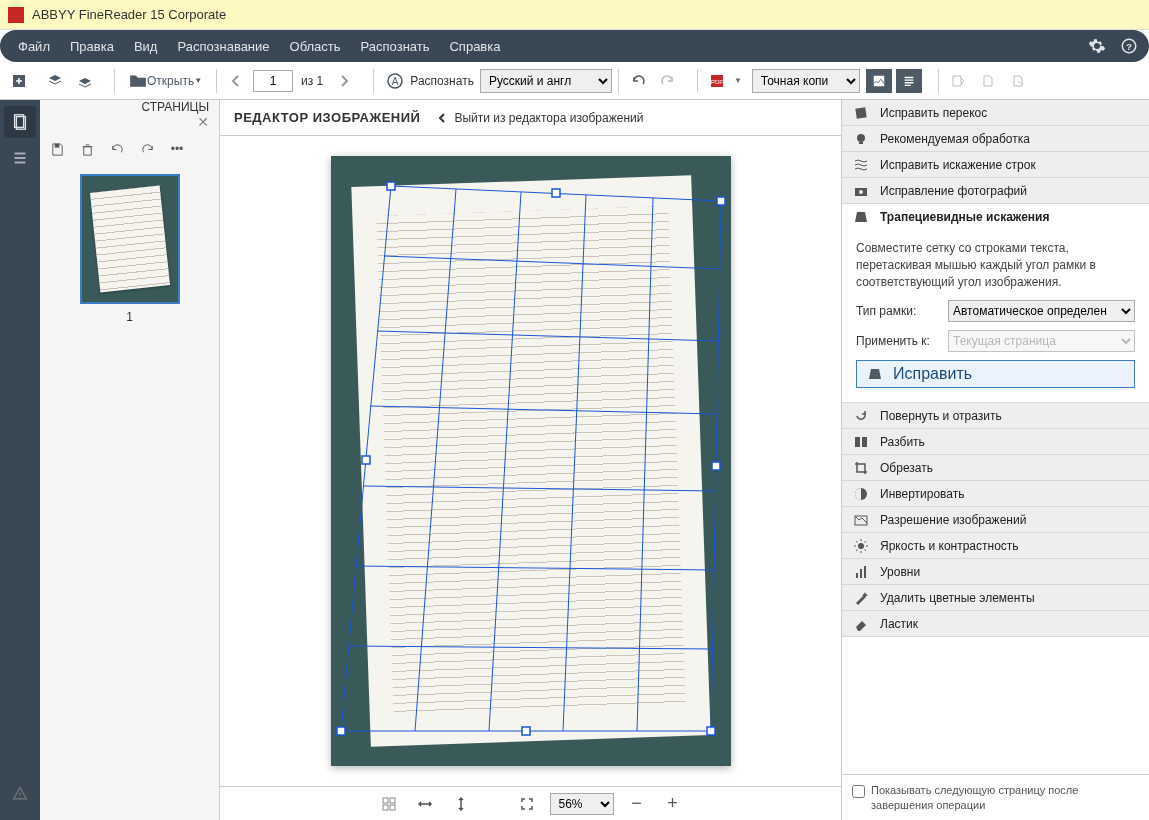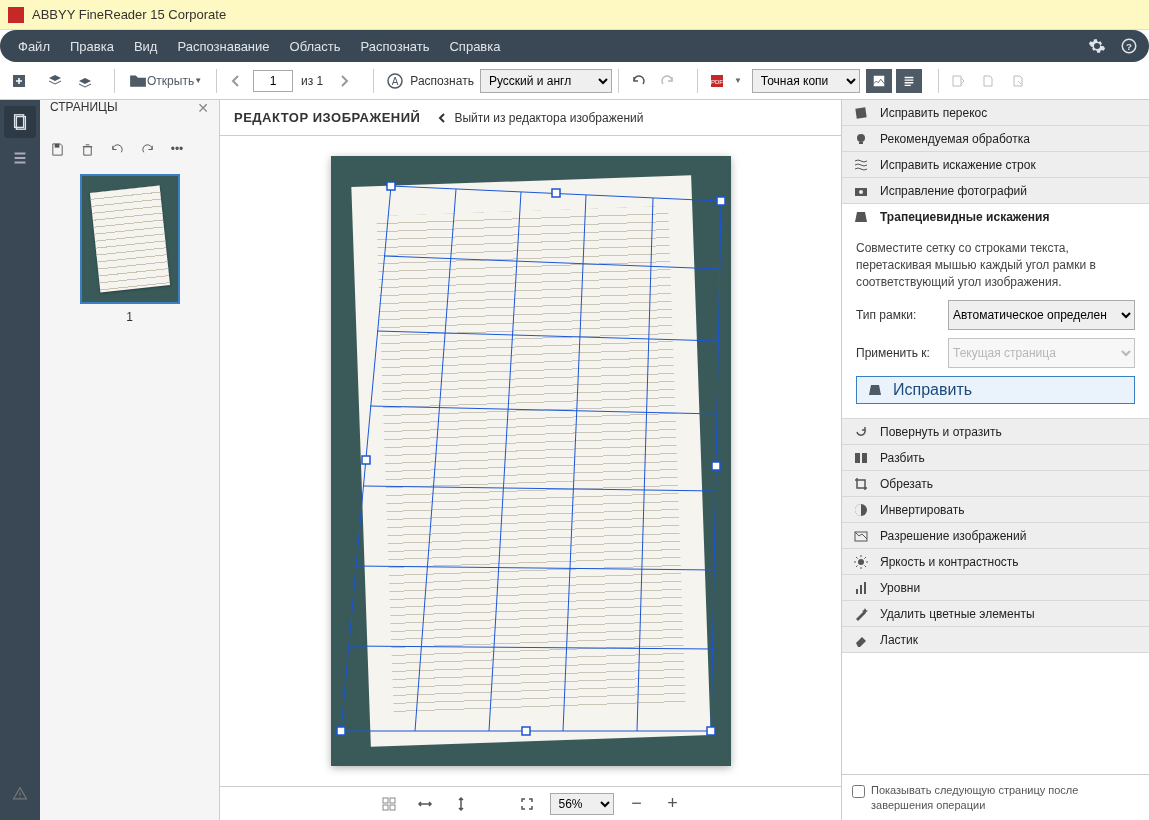--- a/index.html
+++ b/index.html
@@ -35,21 +35,21 @@
 .main { display: flex; height: calc(820px - 30px - 32px - 38px); position: relative; }
 
 
 .activitybar { width: 40px; background: #3a4855; display: flex; flex-direction: column; align-items: center; padding-top: 6px; gap: 4px; }
 .activitybar .abtn { width: 32px; height: 32px; display: flex; align-items: center; justify-content: center; cursor: pointer; border-radius: 3px; }
 .activitybar .abtn.active { background: #2d3945; }
 .activitybar .warn { margin-top: auto; margin-bottom: 10px; color: #888; }
 
 
 .pages-panel { width: 180px; background: #f5f5f5; border-right: 1px solid #ccc; display: flex; flex-direction: column; }
-.pages-header { height: 34px; display: flex; align-items: flex-start; padding: 0 10px; font-size: 12px; color: #333; }
+.pages-header { height: 34px; display: flex; align-items: flex-end; padding: 0 10px; font-size: 12px; color: #333; flex-direction: column; }
 .pages-header .close { margin-left: auto; cursor: pointer; color: #888; font-size: 14px; }
 .pages-tools { height: 30px; display: flex; align-items: center; padding: 0 6px; gap: 8px; }
 .pages-tools .ptbtn { width: 22px; height: 22px; display: flex; align-items: center; justify-content: center; cursor: pointer; color: #555; }
 .thumbs { flex: 1; padding: 10px; overflow: auto; }
 .thumb { width: 100px; margin: 0 auto; }
 .thumb-img { width: 100px; height: 130px; border: 2px solid #3a7fc4; background: #3a5a5a; display: flex; align-items: center; justify-content: center; position: relative; overflow: hidden; }
 .thumb-doc { width: 70px; height: 100px; background: #f6f4ee; transform: rotate(-6deg); box-shadow: 0 1px 3px rgba(0,0,0,0.3); }
 .thumb-doc::before { content: ""; display: block; height: 100%; background: repeating-linear-gradient(to bottom, transparent 0, transparent 6px, #c8c2b5 6px, #c8c2b5 7px); }
 .thumb-num { text-align: center; margin-top: 6px; font-size: 12px; }
 
@@ -73,21 +73,21 @@
 
 .right-sidebar { width: 308px; border-left: 1px solid #ccc; display: flex; flex-direction: column; background: #fff; }
 .tool-list { overflow-y: auto; flex: 1; }
 .tool-item { height: 26px; display: flex; align-items: center; padding: 0 10px; gap: 10px; border-bottom: 1px solid #d8d8d8; background: #eeeeee; cursor: pointer; font-size: 12px; color: #222; }
 .tool-item.active { background: #fff; border-bottom: none; font-weight: bold; }
 .tool-item .ticon { width: 18px; height: 18px; display: flex; align-items: center; justify-content: center; color: #555; }
 .tool-content { padding: 10px 14px 14px; background: #fff; border-bottom: 1px solid #d8d8d8; }
 .tool-desc { font-size: 12px; color: #444; line-height: 1.4; margin-bottom: 10px; }
 .form-row { display: flex; align-items: center; gap: 8px; margin-bottom: 8px; font-size: 12px; }
 .form-row .label { width: 84px; }
-.form-row select { flex: 1; height: 30px; font-size: 12px; border: 1px solid #aaa; }
+.form-row select { flex: 1; height: 22px; font-size: 12px; border: 1px solid #aaa; }
 .fix-btn { width: 100%; height: 28px; border: 1px solid #3a7fc4; background: #eaf3fb; cursor: pointer; display: flex; align-items: center; gap: 10px; padding: 0 10px; font-size: 16px; color: #1b4a7a; }
 .bottom-check { padding: 8px 10px; border-top: 1px solid #ccc; display: flex; align-items: flex-start; gap: 6px; font-size: 11px; color: #555; line-height: 1.3; }
 .bottom-check input { margin-top: 2px; }
 
 svg { fill: currentColor; }
 </style>
 </head>
 <body>
 
 <div class="titlebar">

